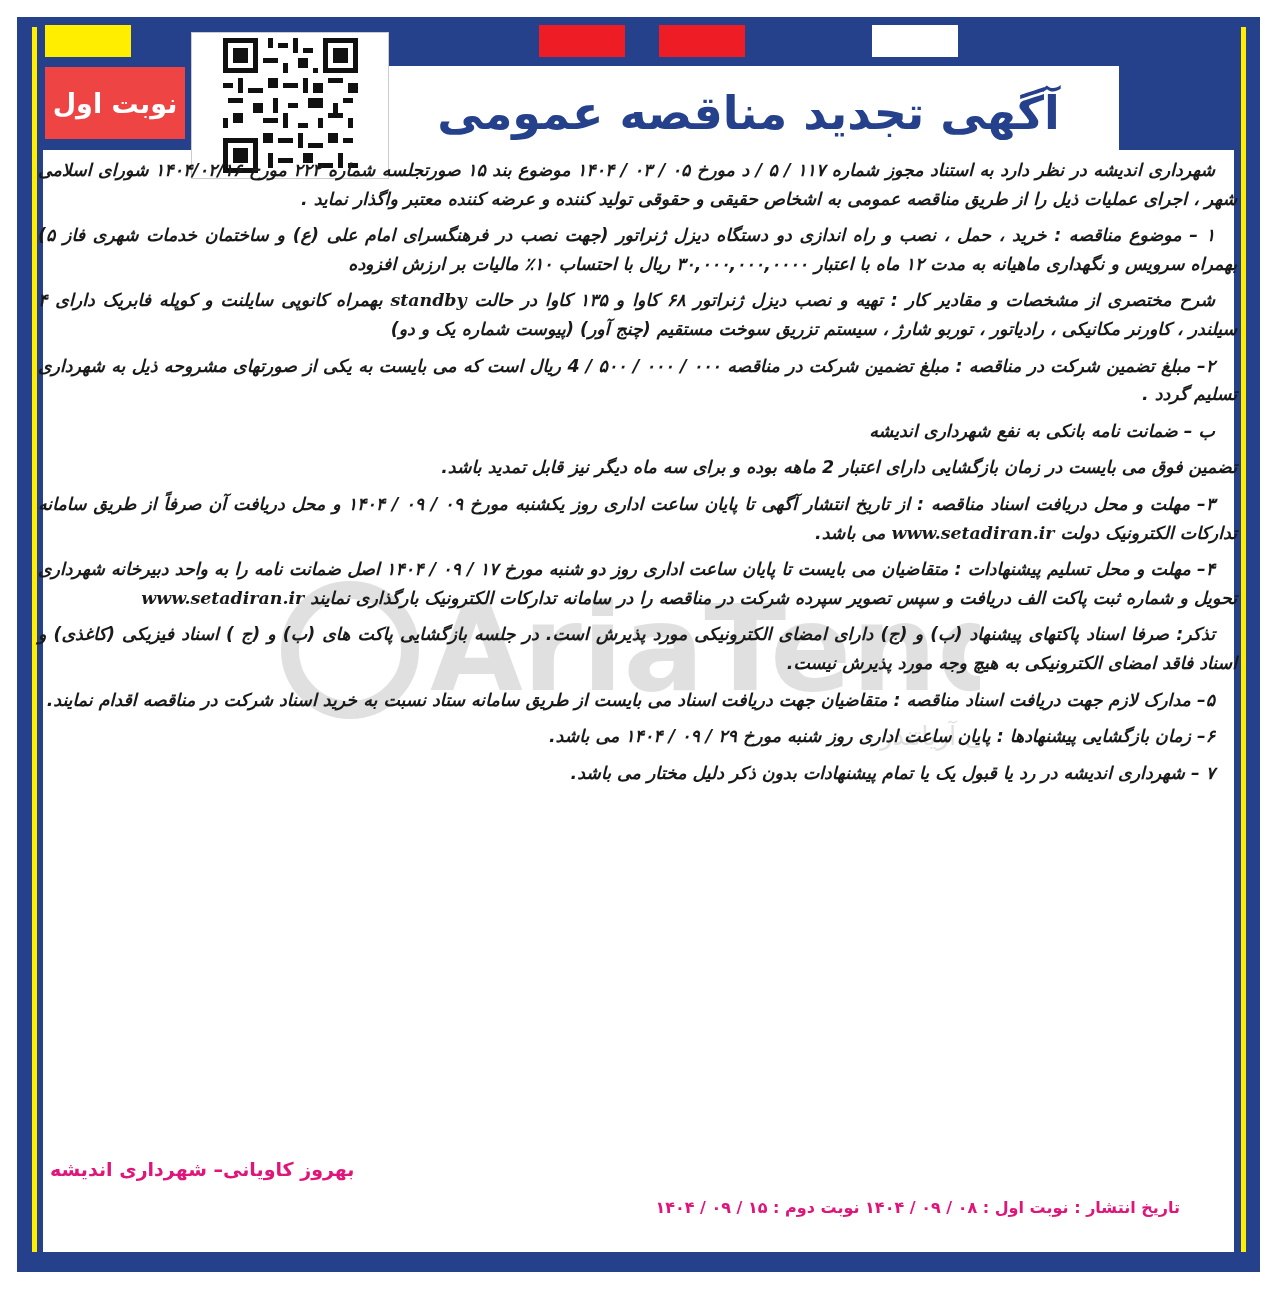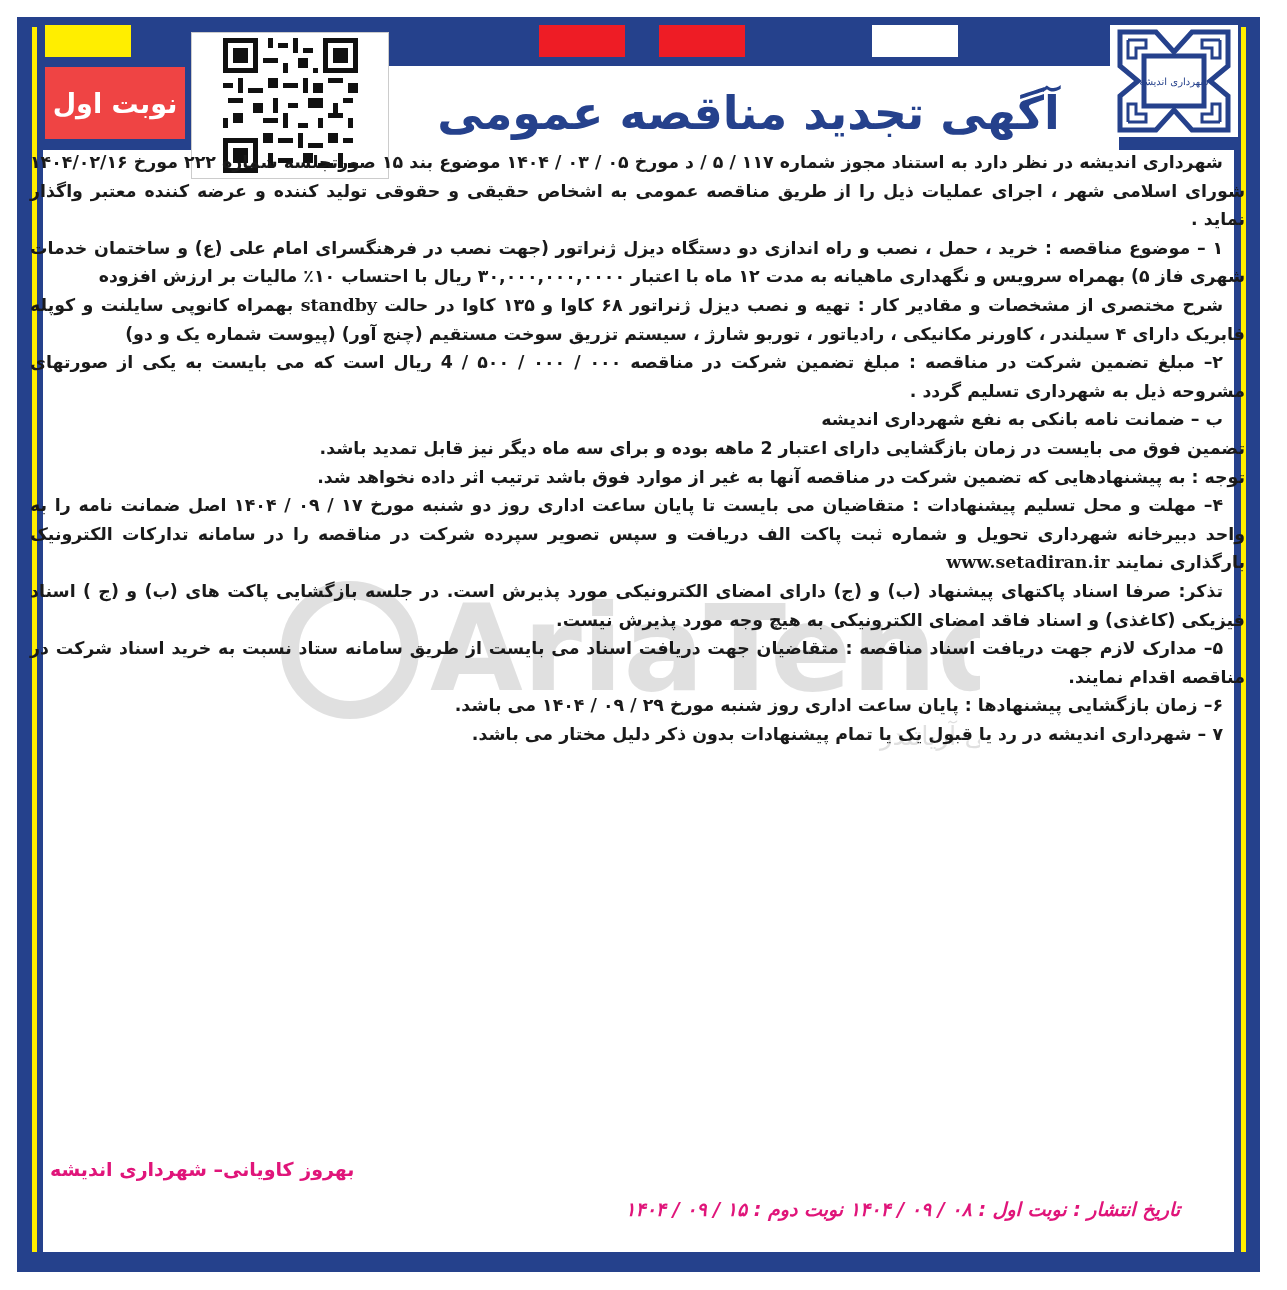--- a/index.html
+++ b/index.html
@@ -14,25 +14,25 @@
   .chip.yellow { left:28px; width:86px; background:#ffee00; }
   .chip.red1 { left:522px; width:86px; background:#ee1c25; }
   .chip.red2 { left:642px; width:86px; background:#ee1c25; }
   .chip.white { left:855px; width:86px; background:#ffffff; }
   .badge { position:absolute; left:28px; top:50px; width:140px; height:72px; background:#ef4444; color:#fff; font-weight:bold; font-size:27px; display:flex; align-items:center; justify-content:center; direction:rtl; font-family:"DejaVu Sans", sans-serif; }
   .qr { position:absolute; left:174px; top:15px; width:196px; height:145px; background:#fff; border:1px solid #ccc; overflow:hidden; }
   .qr svg { width:100%; height:100%; display:block; }
   .title { position:absolute; left:370px; right:150px; top:56px; height:80px; color:#25418c; font-weight:bold; font-size:46px; direction:rtl; display:flex; align-items:center; justify-content:center; font-family:"DejaVu Sans", sans-serif; }
   .logo { position:absolute; right:22px; top:8px; width:128px; height:112px; background:#fff; display:flex; align-items:center; justify-content:center; }
   .body-text { position:absolute; left:30px; right:42px; top:148px; direction:rtl; text-align:justify; color:#1a1a1a; font-family:"DejaVu Sans", sans-serif; font-size:17.4px; line-height:28.6px; font-weight:bold; }
-  .body-text p { margin:0; }
+  .body-text p { margin:8px;font-style:italic; }
   .indent { text-indent:22px; }
   .watermark { position:absolute; left:280px; top:560px; width:700px; height:200px; pointer-events:none; opacity:0.22; }
   .signature { position:absolute; left:50px; top:1158px; color:#e0157a; font-size:19px; font-weight:bold; direction:rtl; font-family:"DejaVu Sans", sans-serif; }
-  .pubdate { position:absolute; left:480px; top:1198px; width:700px; color:#e0157a; font-size:19px; font-weight:bold; direction:rtl; text-align:right; font-family:"DejaVu Sans", sans-serif;font-style:italic; }
+  .pubdate { position:absolute; left:480px; top:1198px; width:700px; color:#e0157a; font-size:16px; font-weight:bold; direction:rtl; text-align:right; font-family:"DejaVu Sans", sans-serif; }
   .latin { font-family:"DejaVu Serif", serif; font-weight:bold; direction:ltr; unicode-bidi:embed; }
 </style>
 </head>
 <body>
 
 <div class="frame">
   <div class="yline left"></div>
   <div class="yline right"></div>
   <div class="chip yellow"></div>
   <div class="chip red1"></div>
@@ -95,51 +95,36 @@
           <rect x="10" y="24" width="1" height="3"></rect>
           <rect x="12" y="25" width="3" height="1"></rect>
         <rect x="17" y="24" width="2" height="2"></rect>
           <rect x="20" y="26" width="3" height="1"></rect>
           <rect x="24" y="24" width="1" height="3"></rect>
           <rect x="26" y="26" width="2" height="1"></rect>
       </g>
     </svg>
   </div>
   <div class="title">آگهی تجدید مناقصه عمومی</div>
-  <div class="logo">
-    <svg viewBox="0 0 120 110" width="120" height="110">
-      <g fill="none" stroke="#25418c" stroke-width="5">
-        <polygon points="6,6 42,6 60,26 78,6 114,6 114,40 96,55 114,70 114,104 78,104 60,84 42,104 6,104 6,70 24,55 6,40"></polygon>
-        <polygon points="30,30 90,30 90,80 30,80"></polygon>
-      </g>
-      <g fill="none" stroke="#25418c" stroke-width="3">
-        <polyline points="14,14 32,14 32,22 22,22 22,32 14,32 14,14"></polyline>
-        <polyline points="106,14 88,14 88,22 98,22 98,32 106,32 106,14"></polyline>
-        <polyline points="14,96 32,96 32,88 22,88 22,78 14,78 14,96"></polyline>
-        <polyline points="106,96 88,96 88,88 98,88 98,78 106,78 106,96"></polyline>
-      </g>
-      <text x="60" y="59" font-size="10" text-anchor="middle" fill="#25418c" font-family="DejaVu Serif, serif">شهرداری اندیشه</text>
-    </svg>
-  </div>
 </div>
 
 <svg class="watermark" viewBox="0 0 700 200">
   <circle cx="70" cy="90" r="60" fill="none" stroke="#777" stroke-width="18"></circle>
   <text x="150" y="130" font-size="120" font-weight="bold" fill="#777" font-family="DejaVu Sans, sans-serif">AriaTender</text>
   <text x="600" y="185" font-size="26" fill="#777" text-anchor="end" direction="rtl" font-family="DejaVu Sans, sans-serif">زنجیره معاملاتی آریاتندر</text>
 </svg>
 
 <div class="body-text">
   <p class="indent">شهرداری اندیشه در نظر دارد به استناد مجوز شماره ۱۱۷ / ۵ / د مورخ ۰۵ / ۰۳ / ۱۴۰۴ موضوع بند ۱۵ صورتجلسه شماره ۲۲۲ مورخ ۱۴۰۴/۰۲/۱۶ شورای اسلامی شهر ، اجرای عملیات ذیل را از طریق مناقصه عمومی به اشخاص حقیقی و حقوقی تولید کننده و عرضه کننده معتبر واگذار نماید .</p>
   <p class="indent">۱ – موضوع مناقصه : خرید ، حمل ، نصب و راه اندازی دو دستگاه دیزل ژنراتور (جهت نصب در فرهنگسرای امام علی (ع) و ساختمان خدمات شهری فاز ۵) بهمراه سرویس و نگهداری ماهیانه به مدت ۱۲ ماه با اعتبار ۳۰,۰۰۰,۰۰۰,۰۰۰۰ ریال با احتساب ۱۰٪ مالیات بر ارزش افزوده</p>
   <p class="indent"><span>شرح مختصری از مشخصات و مقادیر کار : تهیه و نصب دیزل ژنراتور ۶۸ کاوا و ۱۳۵ کاوا در حالت </span><span class="latin">standby</span><span> بهمراه کانوپی سایلنت و کوپله فابریک دارای ۴ سیلندر ، کاورنر مکانیکی ، رادیاتور ، توربو شارژ ، سیستم تزریق سوخت مستقیم (چنج آور) (پیوست شماره یک و دو)</span></p>
   <p class="indent">۲– مبلغ تضمین شرکت در مناقصه : مبلغ تضمین شرکت در مناقصه ۰۰۰ / ۰۰۰ / ۵۰۰ / 4 ریال است که می بایست به یکی از صورتهای مشروحه ذیل به شهرداری تسلیم گردد .</p>
   <p class="indent">ب – ضمانت نامه بانکی به نفع شهرداری اندیشه</p>
   <p>تضمین فوق می بایست در زمان بازگشایی دارای اعتبار 2 ماهه بوده و برای سه ماه دیگر نیز قابل تمدید باشد.</p>
-  <p>توجه : به پیشنهادهایی که تضمین شرکت در مناقصه آنها به غیر از موارد فوق باشد ترتیب اثر داده نخواهد شد.</p>
+  <p class="indent"><span>۳– مهلت و محل دریافت اسناد مناقصه : از تاریخ انتشار آگهی تا پایان ساعت اداری روز یکشنبه مورخ ۰۹ / ۰۹ / ۱۴۰۴ و محل دریافت آن صرفاً از طریق سامانه تدارکات الکترونیک دولت </span><span class="latin">www.setadiran.ir</span><span> می باشد.</span></p>
   <p class="indent"><span>۴– مهلت و محل تسلیم پیشنهادات : متقاضیان می بایست تا پایان ساعت اداری روز دو شنبه مورخ ۱۷ / ۰۹ / ۱۴۰۴ اصل ضمانت نامه را به واحد دبیرخانه شهرداری تحویل و شماره ثبت پاکت الف دریافت و سپس تصویر سپرده شرکت در مناقصه را در سامانه تدارکات الکترونیک بارگذاری نمایند </span><span class="latin">www.setadiran.ir</span></p>
   <p class="indent">تذکر: صرفا اسناد پاکتهای پیشنهاد (ب) و (ج) دارای امضای الکترونیکی مورد پذیرش است. در جلسه بازگشایی پاکت های (ب) و (ج ) اسناد فیزیکی (کاغذی) و اسناد فاقد امضای الکترونیکی به هیچ وجه مورد پذیرش نیست.</p>
   <p class="indent">۵– مدارک لازم جهت دریافت اسناد مناقصه : متقاضیان جهت دریافت اسناد می بایست از طریق سامانه ستاد نسبت به خرید اسناد شرکت در مناقصه اقدام نمایند.</p>
   <p class="indent">۶– زمان بازگشایی پیشنهادها : پایان ساعت اداری روز شنبه مورخ ۲۹ / ۰۹ / ۱۴۰۴ می باشد.</p>
   <p class="indent">۷ – شهرداری اندیشه در رد یا قبول یک یا تمام پیشنهادات بدون ذکر دلیل مختار می باشد.</p>
 </div>
 
 <div class="signature">بهروز کاویانی– شهرداری اندیشه</div>
 <div class="pubdate">تاریخ انتشار : نوبت اول : ۰۸ / ۰۹ / ۱۴۰۴ نوبت دوم : ۱۵ / ۰۹ / ۱۴۰۴</div>
 

